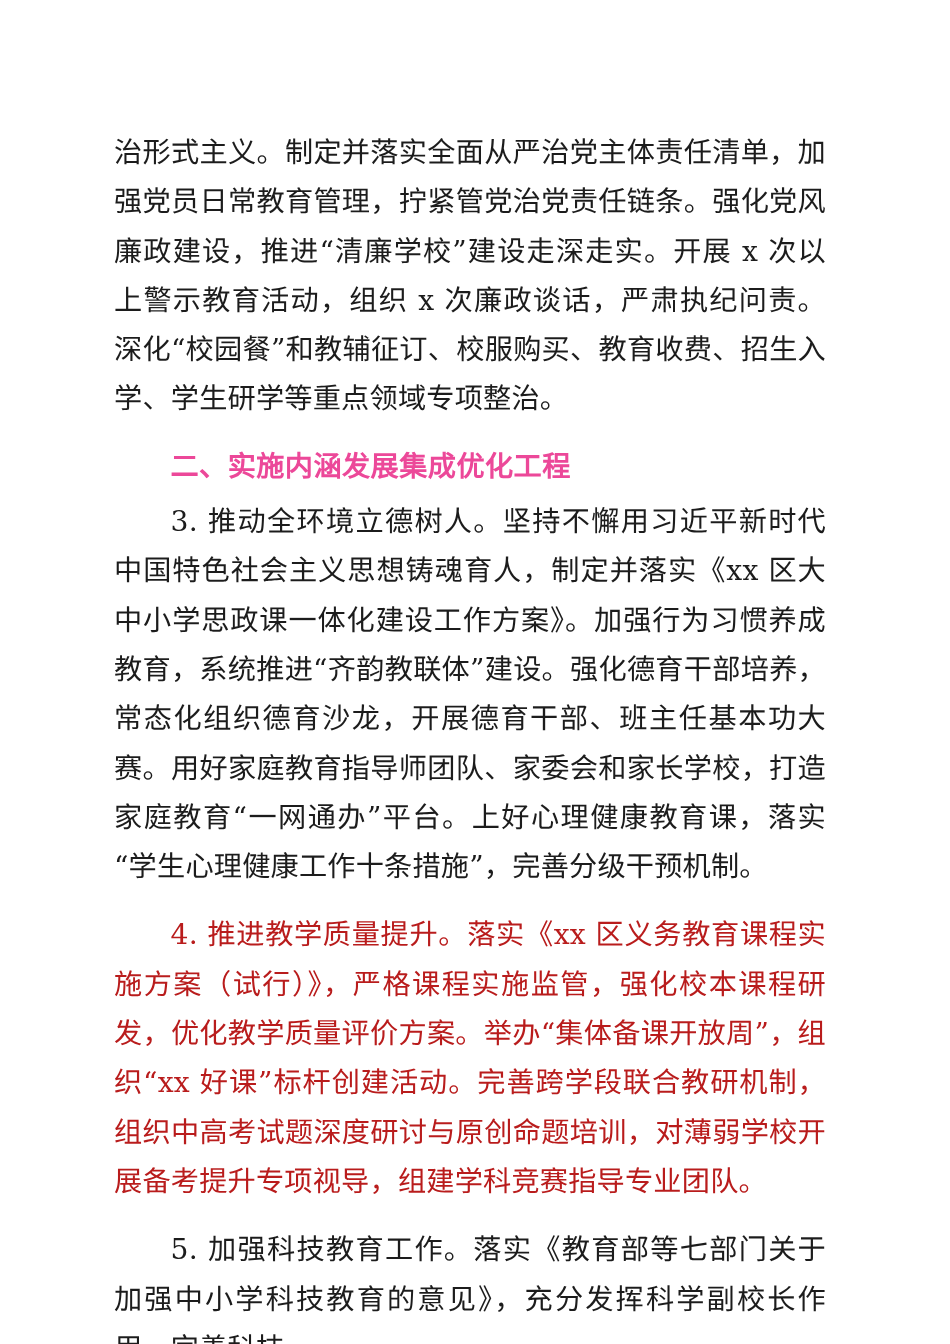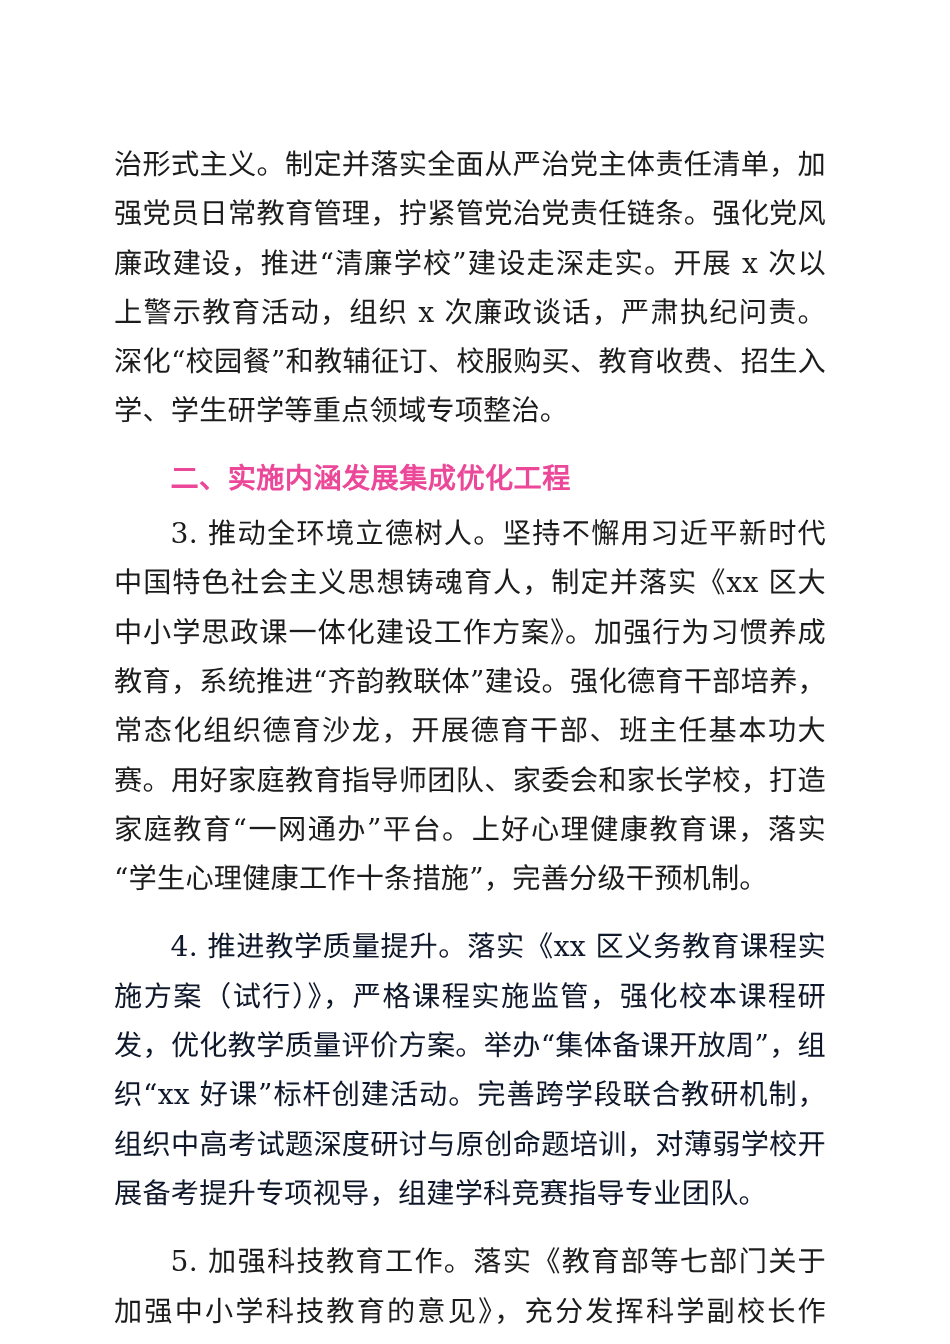--- a/index.html
+++ b/index.html
@@ -11,21 +11,21 @@
   body {
     width: 950px;
     height: 1344px;
     position: relative;
     overflow: hidden;
     font-family: "DejaVu Sans", "Liberation Sans", sans-serif;
   }
   .page {
     position: absolute;
     left: 0;
-    top: 12px;
+    top: 0;
     width: 950px;
     height: 994px;
     background: #ffffff;
   }
   .content {
     position: absolute;
     left: 114px;
     top: 128px;
     width: 712px;
   }
@@ -69,18 +69,18 @@
 
 <div class="page">
   <div class="content">
 
     <p class="para cont" style="color: rgb(28, 28, 28);">治形式主义。制定并落实全面从严治党主体责任清单，加强党员日常教育管理，拧紧管党治党责任链条。强化党风廉政建设，推进“清廉学校”建设走深走实。开展 x 次以上警示教育活动，组织 x 次廉政谈话，严肃执纪问责。深化“校园餐”和教辅征订、校服购买、教育收费、招生入学、学生研学等重点领域专项整治。</p>
 
     <h2 class="heading spaced-above spaced-below" style="color: #ec4899;">二、实施内涵发展集成优化工程</h2>
 
     <p class="para" style="color: rgb(28, 28, 28);">3. 推动全环境立德树人。坚持不懈用习近平新时代中国特色社会主义思想铸魂育人，制定并落实《xx 区大中小学思政课一体化建设工作方案》。加强行为习惯养成教育，系统推进“齐韵教联体”建设。强化德育干部培养，常态化组织德育沙龙，开展德育干部、班主任基本功大赛。用好家庭教育指导师团队、家委会和家长学校，打造家庭教育“一网通办”平台。上好心理健康教育课，落实“学生心理健康工作十条措施”，完善分级干预机制。</p>
 
-    <p class="para" style="color: #0f172a;">4. 推进教学质量提升。落实《xx 区义务教育课程实施方案（试行）》，严格课程实施监管，强化校本课程研发，优化教学质量评价方案。举办“集体备课开放周”，组织“xx 好课”标杆创建活动。完善跨学段联合教研机制，组织中高考试题深度研讨与原创命题培训，对薄弱学校开展备考提升专项视导，组建学科竞赛指导专业团队。</p>
+    <p class="para" style="color: #b91c1c;">4. 推进教学质量提升。落实《xx 区义务教育课程实施方案（试行）》，严格课程实施监管，强化校本课程研发，优化教学质量评价方案。举办“集体备课开放周”，组织“xx 好课”标杆创建活动。完善跨学段联合教研机制，组织中高考试题深度研讨与原创命题培训，对薄弱学校开展备考提升专项视导，组建学科竞赛指导专业团队。</p>
 
     <p class="para" style="color: rgb(28, 28, 28);">5. 加强科技教育工作。落实《教育部等七部门关于加强中小学科技教育的意见》，充分发挥科学副校长作用，完善科技</p>
 
   </div>
 </div>
 
 </body></html>

